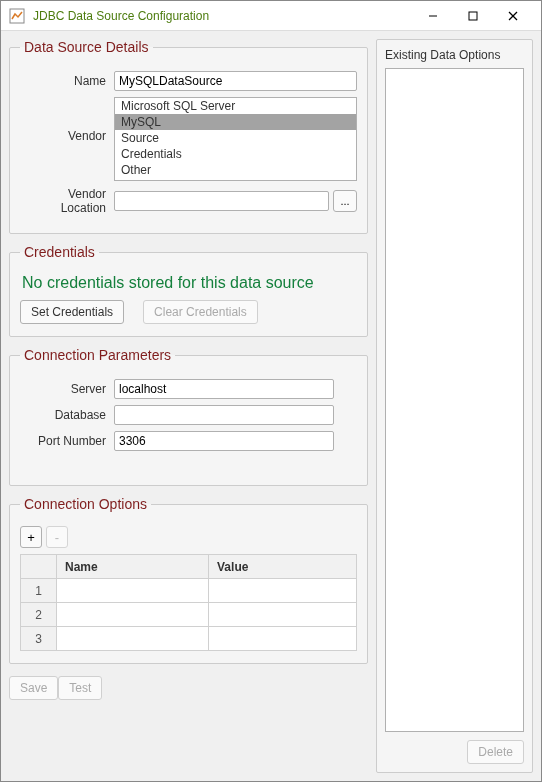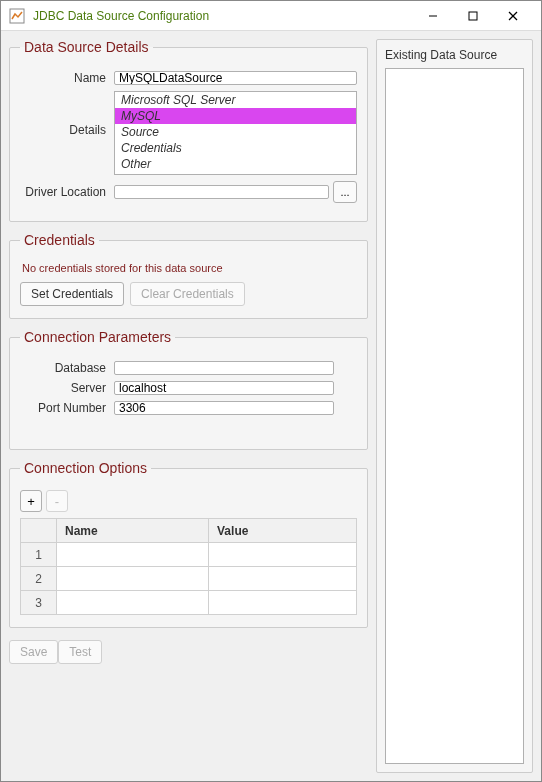--- a/index.html
+++ b/index.html
@@ -8,29 +8,29 @@
   .titlebar .icon { width: 16px; height: 16px; margin-right: 8px; }
   .titlebar .title { flex: 1; font-size: 12px; color: #4d7c0f; }
   .titlebar .winbtn { width: 40px; height: 28px; display: flex; align-items: center; justify-content: center; }
   .content { display: flex; height: calc(100% - 30px); padding: 8px; }
   .left { flex: 1; display: flex; flex-direction: column; gap: 10px; margin-right: 8px; }
   .right { width: 157px; display: flex; flex-direction: column; }
   fieldset.group { border: 1px solid #ccc; background: #f5f5f5; padding: 10px 10px 12px 10px; border-radius: 2px; }
   fieldset.group legend { padding: 0 4px; font-size: 14px; color: #7f1d1d; }
   .form-row { display: flex; align-items: center; margin: 6px 0; }
   .form-row label { width: 86px; text-align: right; margin-right: 8px; font-size: 12px; color: #333; }
-  .form-row input[type="text"] { flex: 1; height: 14px; border: 1px solid #b0b0b0; background: #fff; padding: 0 4px; font-size: 12px; border-radius: 2px; }
+  .form-row input[type="text"] { flex: 1; height: 20px; border: 1px solid #b0b0b0; background: #fff; padding: 0 4px; font-size: 12px; border-radius: 2px; }
   .list-vendor { flex: 1; border: 1px solid #b0b0b0; background: #fff; height: 84px; overflow: hidden; }
-  .list-vendor .opt { padding: 1px 6px; font-size: 12px; cursor: default; font-style: italic; }
-  .list-vendor .opt.selected { background: #d946ef; }
+  .list-vendor .opt { padding: 1px 6px; font-size: 12px; cursor: default; }
+  .list-vendor .opt.selected { background: #a3a3a3; }
   .browse-btn { width: 24px; height: 22px; margin-left: 4px; border: 1px solid #b0b0b0; background: #fafafa; border-radius: 3px; display: flex; align-items: center; justify-content: center; font-size: 11px; }
   .btn { height: 24px; border: 1px solid #b0b0b0; background: #fafafa; border-radius: 3px; padding: 0 10px; font-size: 12px; color: #333; cursor: pointer; }
   .btn.disabled { color: #aaa; border-color: #d0d0d0; }
-  .cred-msg { font-size: 11px; color: #7f1d1d; margin: 4px 0 8px 2px; }
-  .cred-btns { display: flex; gap: 6px; }
+  .cred-msg { font-size: 16px; color: #15803d; margin: 4px 0 8px 2px; }
+  .cred-btns { display: flex; gap: 19px; }
   .small-sq { width: 22px; height: 22px; border: 1px solid #b0b0b0; background: #fafafa; border-radius: 3px; display: flex; align-items: center; justify-content: center; font-size: 13px; }
   .small-sq.disabled { color: #bbb; border-color: #d5d5d5; }
   .options-btns { display: flex; gap: 4px; margin: 4px 0 6px 0; }
   table.opt-table { width: 100%; border-collapse: collapse; border: 1px solid #c8c8c8; background: #fff; }
   table.opt-table th, table.opt-table td { border: 1px solid #d0d0d0; height: 24px; font-size: 12px; text-align: left; padding: 0 8px; }
   table.opt-table th { background: #f1f1f1; font-weight: bold; }
   table.opt-table .rownum { width: 36px; text-align: center; background: #f1f1f1; color: #555; }
   .bottom-btns { display: flex; margin-top: 2px; }
   .exist-title { font-size: 12px; margin-bottom: 6px; color: #333; }
   .exist-list { flex: 1; border: 1px solid #b0b0b0; background: #fff; }
@@ -73,55 +73,55 @@
 
     <fieldset class="group">
       <legend>Data Source Details</legend>
 
       <div class="form-row">
         <label>Name</label>
         <input type="text" value="MySQLDataSource" style="">
       </div>
 
       <div class="vendor-row">
-        <label>Details</label>
+        <label>Vendor</label>
         <div class="list-vendor">
           <div class="opt">Microsoft SQL Server</div>
           <div class="opt selected">MySQL</div>
           <div class="opt">Source</div>
           <div class="opt">Credentials</div>
           <div class="opt">Other</div>
         </div>
       </div>
 
       <div class="form-row">
-        <label>Driver Location</label>
+        <label>Vendor Location</label>
         <input type="text" value="" style="">
         <button class="browse-btn">...</button>
       </div>
     </fieldset>
 
     <fieldset class="group">
       <legend>Credentials</legend>
       <div class="cred-msg">No credentials stored for this data source</div>
       <div class="cred-btns">
         <button class="btn">Set Credentials</button>
         <button class="btn disabled">Clear Credentials</button>
       </div>
     </fieldset>
 
     <fieldset class="group" style="padding-bottom:28px;">
       <legend>Connection Parameters</legend>
       <div class="form-row">
+        <label>Server</label>
+        <input type="text" style="max-width: 220px;" value="localhost">
+      </div>
+      <div class="form-row">
         <label>Database</label>
         <input type="text" style="max-width: 220px;" value="">
-      </div>
-      <div class="form-row">
-        <label>Server</label>
-        <input type="text" style="max-width: 220px;" value="localhost">
       </div>
       <div class="form-row">
         <label>Port Number</label>
         <input type="text" style="max-width: 220px;" value="3306">
       </div>
     </fieldset>
 
     <fieldset class="group">
       <legend>Connection Options</legend>
       <div class="options-btns">
@@ -156,17 +156,20 @@
 
     <div class="bottom-btns">
       <button class="btn disabled">Save</button>
       <button class="btn disabled">Test</button>
     </div>
 
   </div>
 
   <div class="right">
     <div class="right-outer">
-      <div class="exist-title">Existing Data Source</div>
+      <div class="exist-title">Existing Data Options</div>
       <div class="exist-list"></div>
+      <div class="delete-row">
+        <button class="btn disabled">Delete</button>
+      </div>
     </div>
   </div>
 </div>
 
 </body></html>

